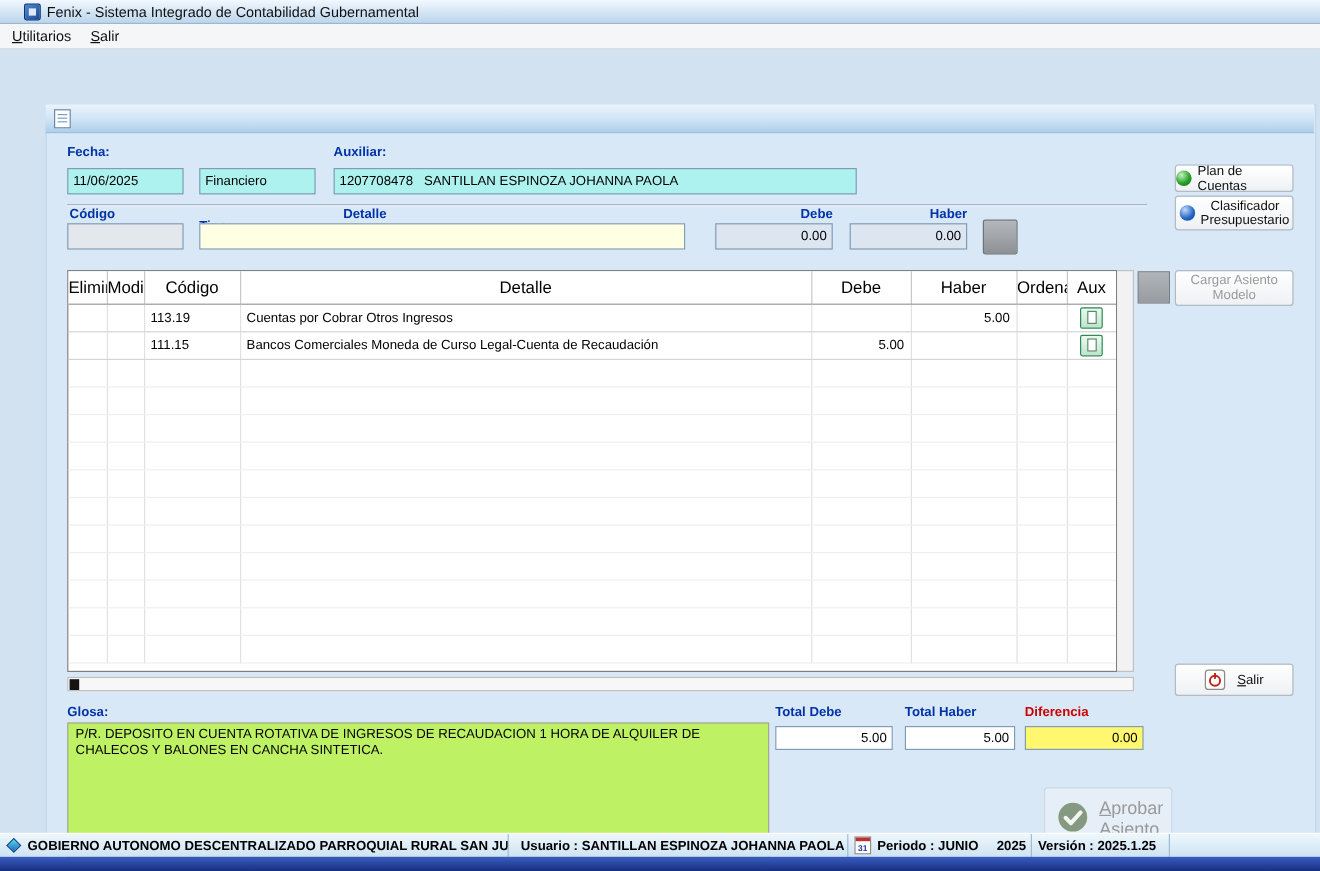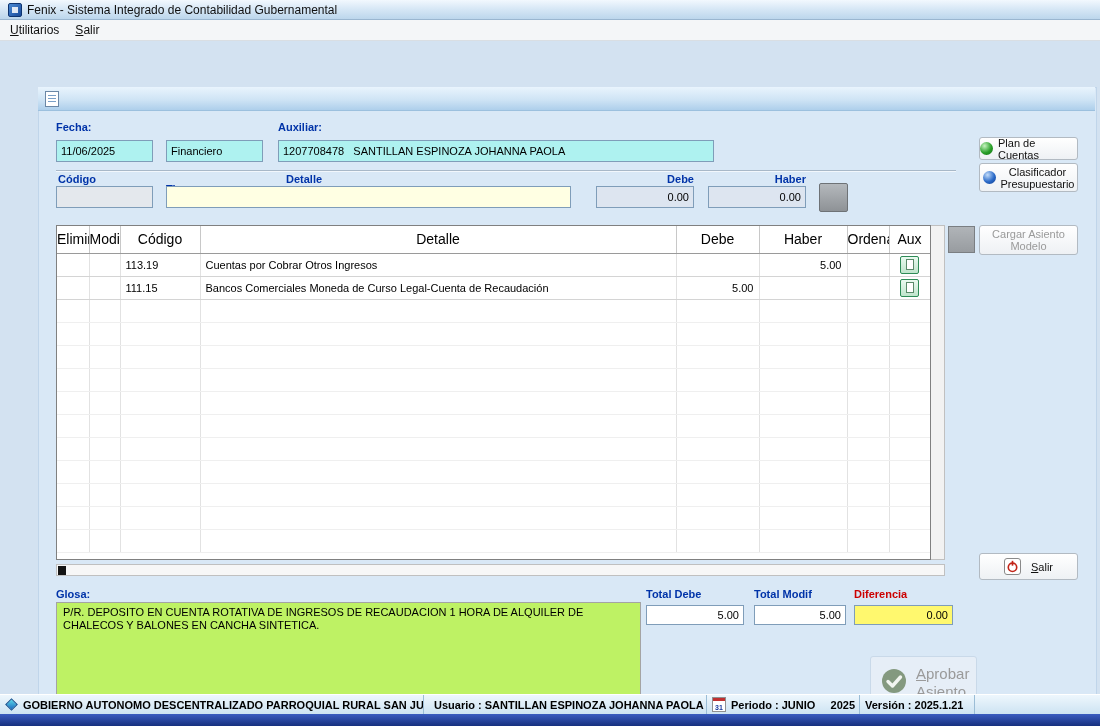--- a/index.html
+++ b/index.html
@@ -2,21 +2,21 @@
 <html><head>
 <meta charset="utf-8">
 <style>
   *{box-sizing:border-box;margin:0;padding:0;}
   html,body{width:1100px;height:726px;}
   body{font-family:"Liberation Sans",sans-serif;background:#d3e2f1;}
   .screen{position:relative;width:1100px;height:726px;overflow:hidden;background:#d3e2f1;}
   .abs{position:absolute;}
 
   
-  .titlebar{left:0;top:0;width:1100px;height:20px;background:linear-gradient(180deg,#f2f8fe 0%,#d8e8f6 45%,#bcd6ec 100%);border-bottom:1px solid #9ab6d0;display:flex;align-items:center;padding-left:8px;gap:5px;}
+  .titlebar{left:0;top:0;width:1100px;height:20px;background:linear-gradient(180deg,#f2f8fe 0%,#d8e8f6 45%,#bcd6ec 100%);border-bottom:1px solid #9ab6d0;display:flex;align-items:center;padding-left:20px;gap:5px;}
   .title-text{font-size:12px;color:#101010;}
   .app-icon{width:14px;height:14px;background:linear-gradient(135deg,#4a8ad4,#1a4a9a);border:1px solid #0e3470;border-radius:2px;position:relative;flex:0 0 auto;}
   .app-icon::after{content:"";position:absolute;left:3px;top:3px;width:6px;height:6px;background:#fff;opacity:.85;}
 
   
   .menubar{left:0;top:20px;width:1100px;height:21px;background:#f4f6f8;border-bottom:1px solid #d9dee3;display:flex;align-items:center;padding-left:2px;}
   .menu-item{font-size:12px;color:#101010;padding:2px 8px;display:inline-block;}
   .accel::first-letter{text-decoration:underline;}
 
   
@@ -318,21 +318,21 @@
               <rect x="7" y="1" width="2" height="6" fill="#c22418"></rect>
             </svg>
         </span>
         <span class="accel" style="display:inline-block;">Salir</span>
       </div>
 
       <div class="abs lbl" style="left:17px;top:500px;">Glosa:</div>
       <div class="abs glosa-box" style="left:17px;top:514px;width:585px;height:113px;">P/R. DEPOSITO EN CUENTA ROTATIVA DE INGRESOS DE RECAUDACION  1 HORA DE ALQUILER DE CHALECOS Y BALONES EN CANCHA SINTETICA.</div>
 
       <div class="abs lbl tcenter" style="left:607px;top:500px;width:98px;">Total Debe</div>
-      <div class="abs lbl tcenter" style="left:715px;top:500px;width:92px;">Total Modif</div>
+      <div class="abs lbl tcenter" style="left:715px;top:500px;width:92px;">Total Haber</div>
       <div class="abs lbl lbl-red tcenter" style="left:815px;top:500px;width:99px;">Diferencia</div>
       <div class="abs field f-white" style="left:607px;top:517px;width:98px;height:20px;">5.00</div>
       <div class="abs field f-white" style="left:715px;top:517px;width:92px;height:20px;">5.00</div>
       <div class="abs field f-diff" style="left:815px;top:517px;width:99px;height:20px;">0.00</div>
 
       <div class="abs approve-btn" style="left:807px;top:568px;width:107px;height:54px;margin-left:24px;">
         <span class="check-circle">
           <svg width="26" height="26" viewBox="0 0 26 26">
               <circle cx="13" cy="13" r="12" fill="#84997f"></circle>
               <path d="M7 13.5 l4.5 4.5 l8 -9" stroke="#f2f5f0" stroke-width="3.4" fill="none" stroke-linecap="round" stroke-linejoin="round"></path>
@@ -359,20 +359,20 @@
           <circle cx="12" cy="5" r="2.4" fill="#c03030"></circle>
           <path d="M8.5 13 q3.5 -4.5 7 0 z" fill="#c03030"></path>
         </svg>
       <span>Usuario : SANTILLAN ESPINOZA JOHANNA PAOLA</span>
     </div>
     <div class="sb-panel" style="width:153px;">
       <span class="cal">31</span>
       <span>Periodo : JUNIO     2025</span>
     </div>
     <div class="sb-panel" style="width:115px;">
-      <span>Versión : 2025.1.21</span>
+      <span>Versión : 2025.1.25</span>
     </div>
     <div class="sb-panel" style="flex:1;border-right:none;"></div>
   </div>
 
   <div class="abs taskbar"></div>
 
 </div>
 
 </body></html>

